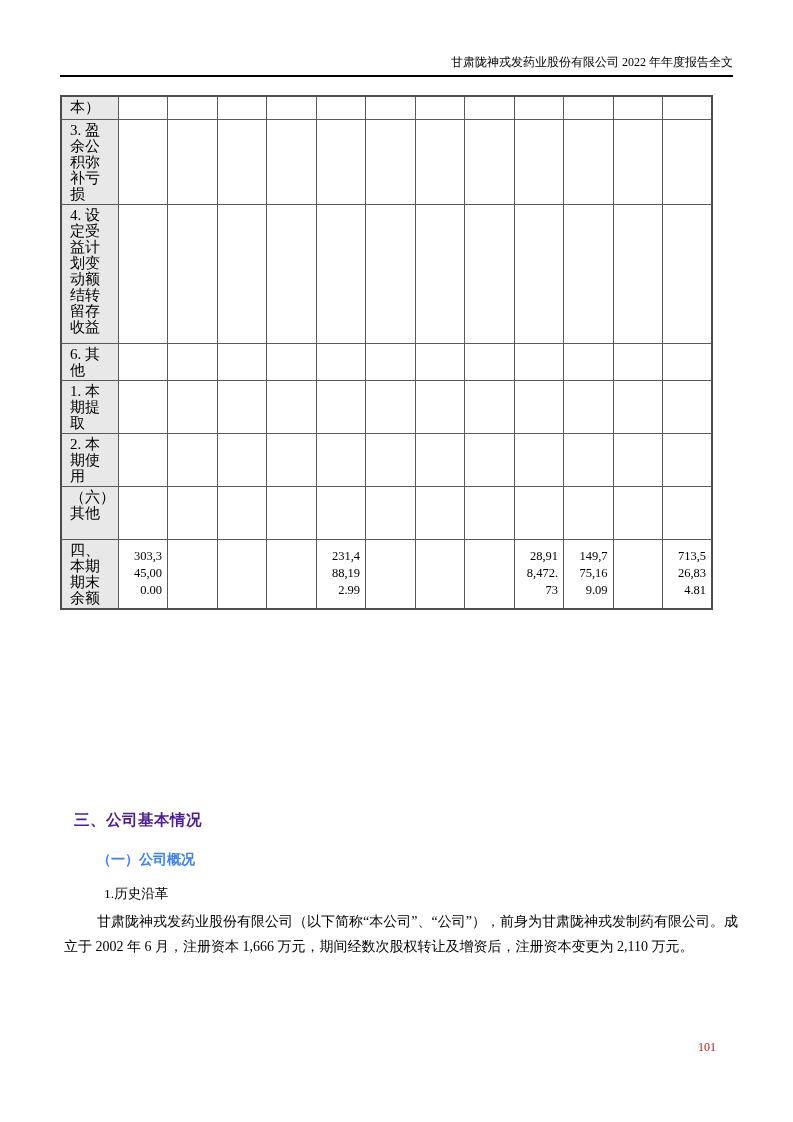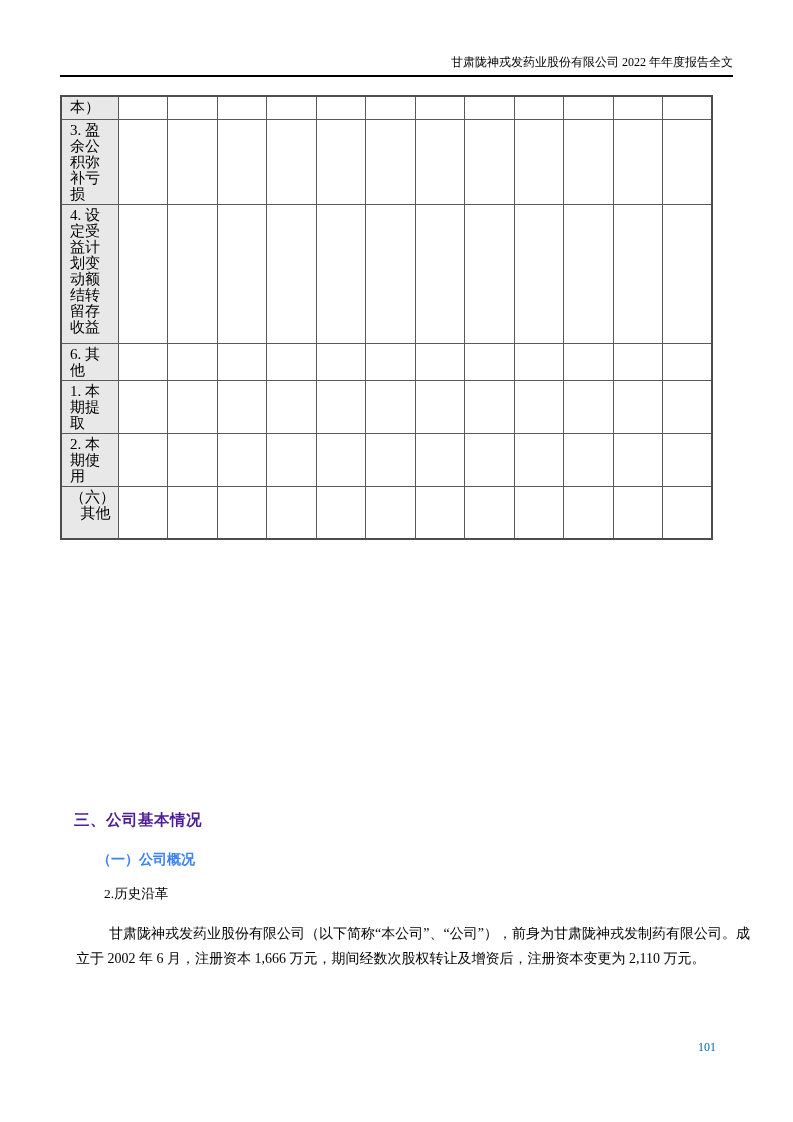--- a/index.html
+++ b/index.html
@@ -41,27 +41,27 @@
   }
   .h2 {
     position:absolute; left:97px; top:851px; margin:0;
     font-size:14px; font-weight:bold; color:#3b82f6;
   }
   .h3 {
     position:absolute; left:104px; top:885px; margin:0;
     font-size:13.5px; font-weight:normal; color:#000;
   }
   .body-paragraph {
-    position:absolute; left:60px; top:906px; width:674px; margin:16px;
+    position:absolute; left:60px; top:906px; width:674px; margin:4px;
     font-size:14px; line-height:24.5px; text-align:justify;
     text-indent:33px; color:#000;
   }
   .page-number {
     position:absolute; left:698px; top:1040px;
-    font-size:12px; color:#0369a1;
+    font-size:12px; color:#b91c1c;
   }
 </style>
 </head>
 <body>
 
 <div class="running-header">
   <span>甘肃陇神戎发药业股份有限公司 2022 年年度报告全文</span>
 </div>
 <div class="header-rule"></div>
 
@@ -165,36 +165,51 @@
         <td class="num"></td>
         <td class="num"></td>
         <td class="num"></td>
         <td class="num"></td>
         <td class="num"></td>
         <td class="num"></td>
         <td class="num"></td>
         <td class="num"></td>
         <td class="num"></td>
       </tr>
-      <tr style="height: 53px; text-align: right;">
+      <tr style="height: 53px;">
         <td class="label">（六）其他</td>
         <td class="num"></td>
         <td class="num"></td>
         <td class="num"></td>
         <td class="num"></td>
         <td class="num"></td>
         <td class="num"></td>
         <td class="num"></td>
         <td class="num"></td>
         <td class="num"></td>
         <td class="num"></td>
         <td class="num"></td>
         <td class="num"></td>
+      </tr>
+      <tr style="height: 70px;">
+        <td class="label">四、本期期末余额</td>
+        <td class="num">303,345,000.00</td>
+        <td class="num"></td>
+        <td class="num"></td>
+        <td class="num"></td>
+        <td class="num">231,488,192.99</td>
+        <td class="num"></td>
+        <td class="num"></td>
+        <td class="num"></td>
+        <td class="num">28,918,472.73</td>
+        <td class="num">149,775,169.09</td>
+        <td class="num"></td>
+        <td class="num">713,526,834.81</td>
       </tr>
     </tbody>
 </table>
 
 <h1 class="h1">三、公司基本情况</h1>
 <h2 class="h2">（一）公司概况</h2>
-<h3 class="h3">2.历史沿革</h3>
+<h3 class="h3">1.历史沿革</h3>
 <p class="body-paragraph">甘肃陇神戎发药业股份有限公司（以下简称“本公司”、“公司”），前身为甘肃陇神戎发制药有限公司。成立于 2002 年 6 月，注册资本 1,666 万元，期间经数次股权转让及增资后，注册资本变更为 2,110 万元。</p>
 
 <div class="page-number">101</div>
 
 </body></html>

